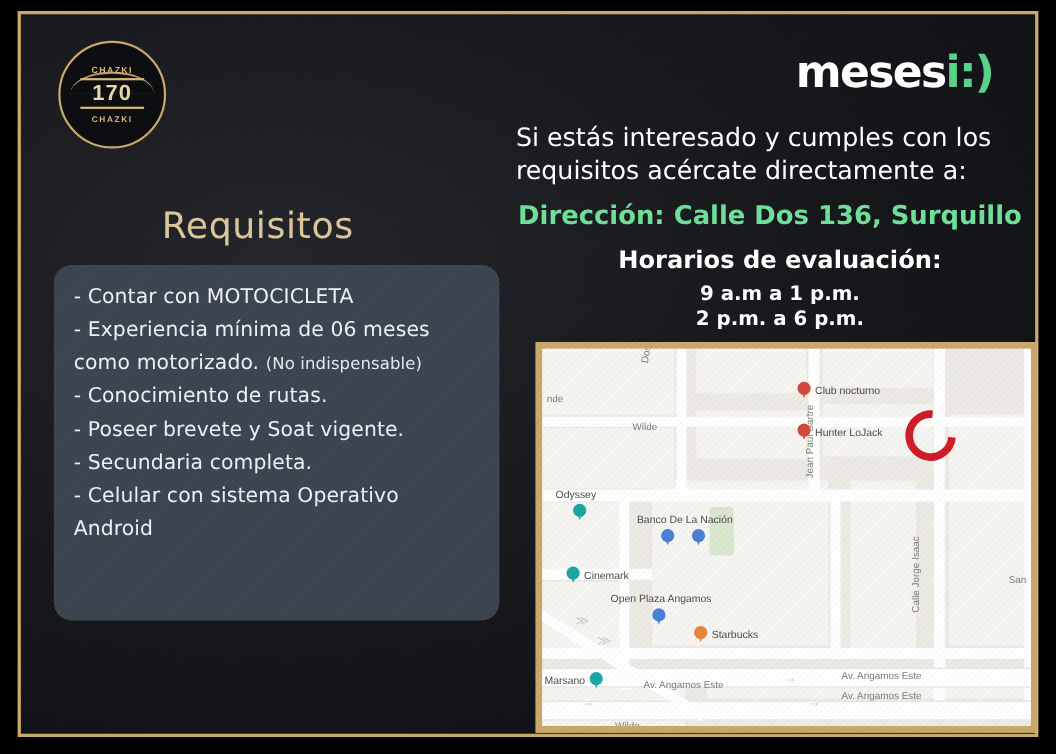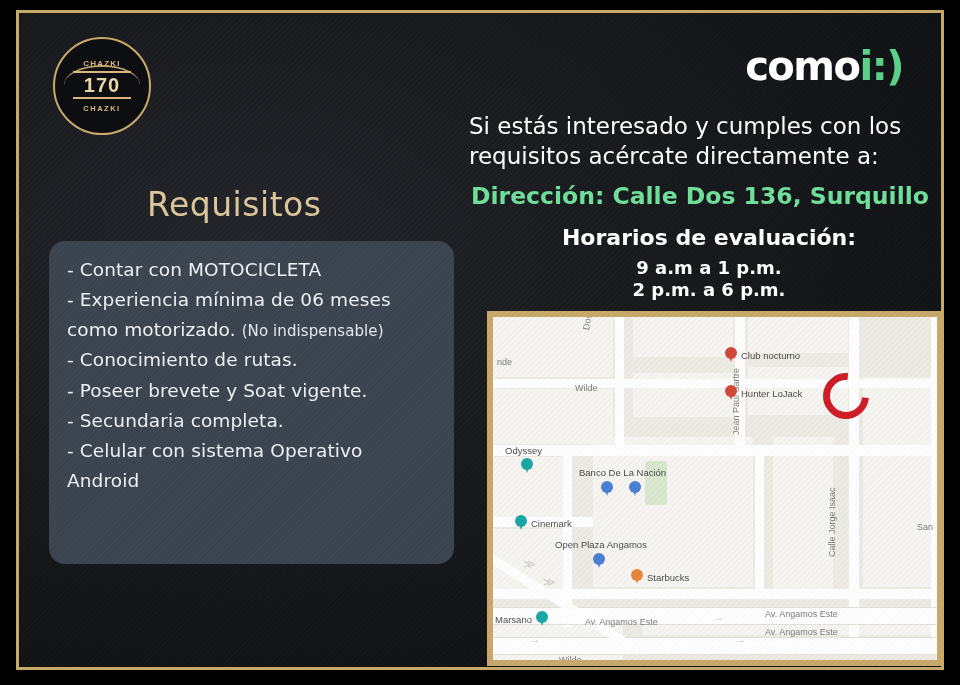--- a/index.html
+++ b/index.html
@@ -309,21 +309,21 @@
 
     <div class="logo">
       <div class="logo-wings"></div>
       <div class="logo-top">CHAZKI</div>
       <div class="logo-bars"></div>
       <div class="logo-num">170</div>
       <div class="logo-bars"></div>
       <div class="logo-sub">CHAZKI</div>
     </div>
 
-    <div class="brand"><span>como</span><span class="dots">i:)</span></div>
+    <div class="brand"><span>meses</span><span class="dots">i:)</span></div>
 
     <div class="req-title">Requisitos</div>
 
     <div class="req-box">
       <ul class="req-list">
         <li><span>- Contar con MOTOCICLETA</span></li>
         <li><span>- Experiencia mínima de 06 meses</span></li>
         <li><span>como motorizado. </span><span class="note">(No indispensable)</span></li>
         <li><span>- Conocimiento de rutas.</span></li>
         <li><span>- Poseer brevete y Soat vigente.</span></li>

